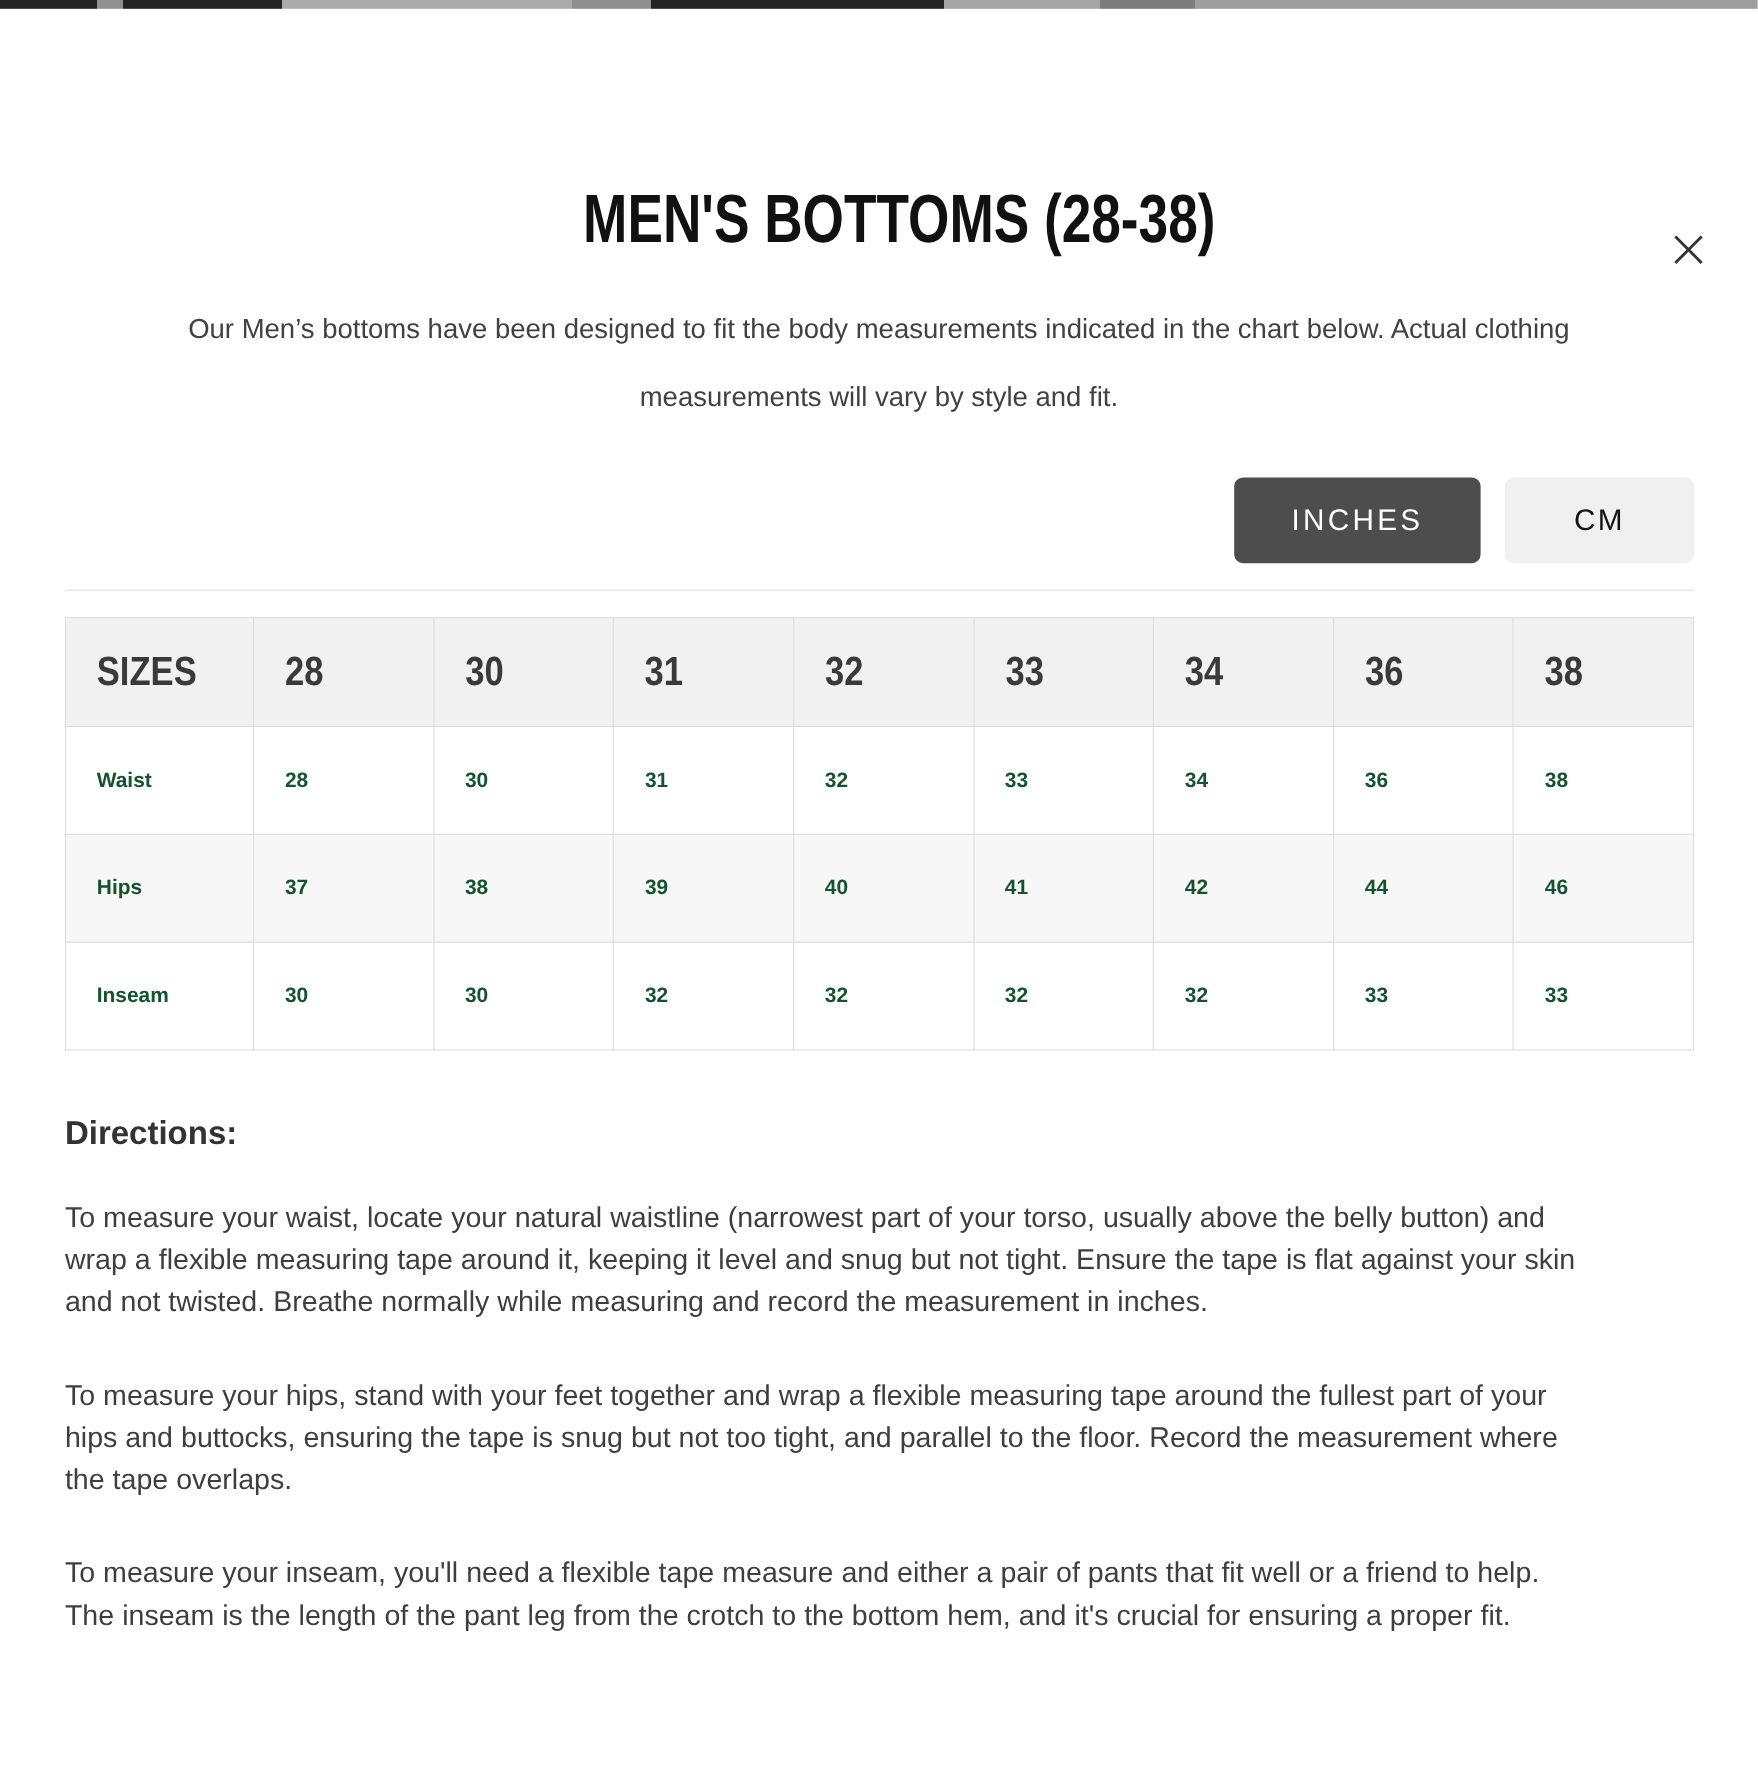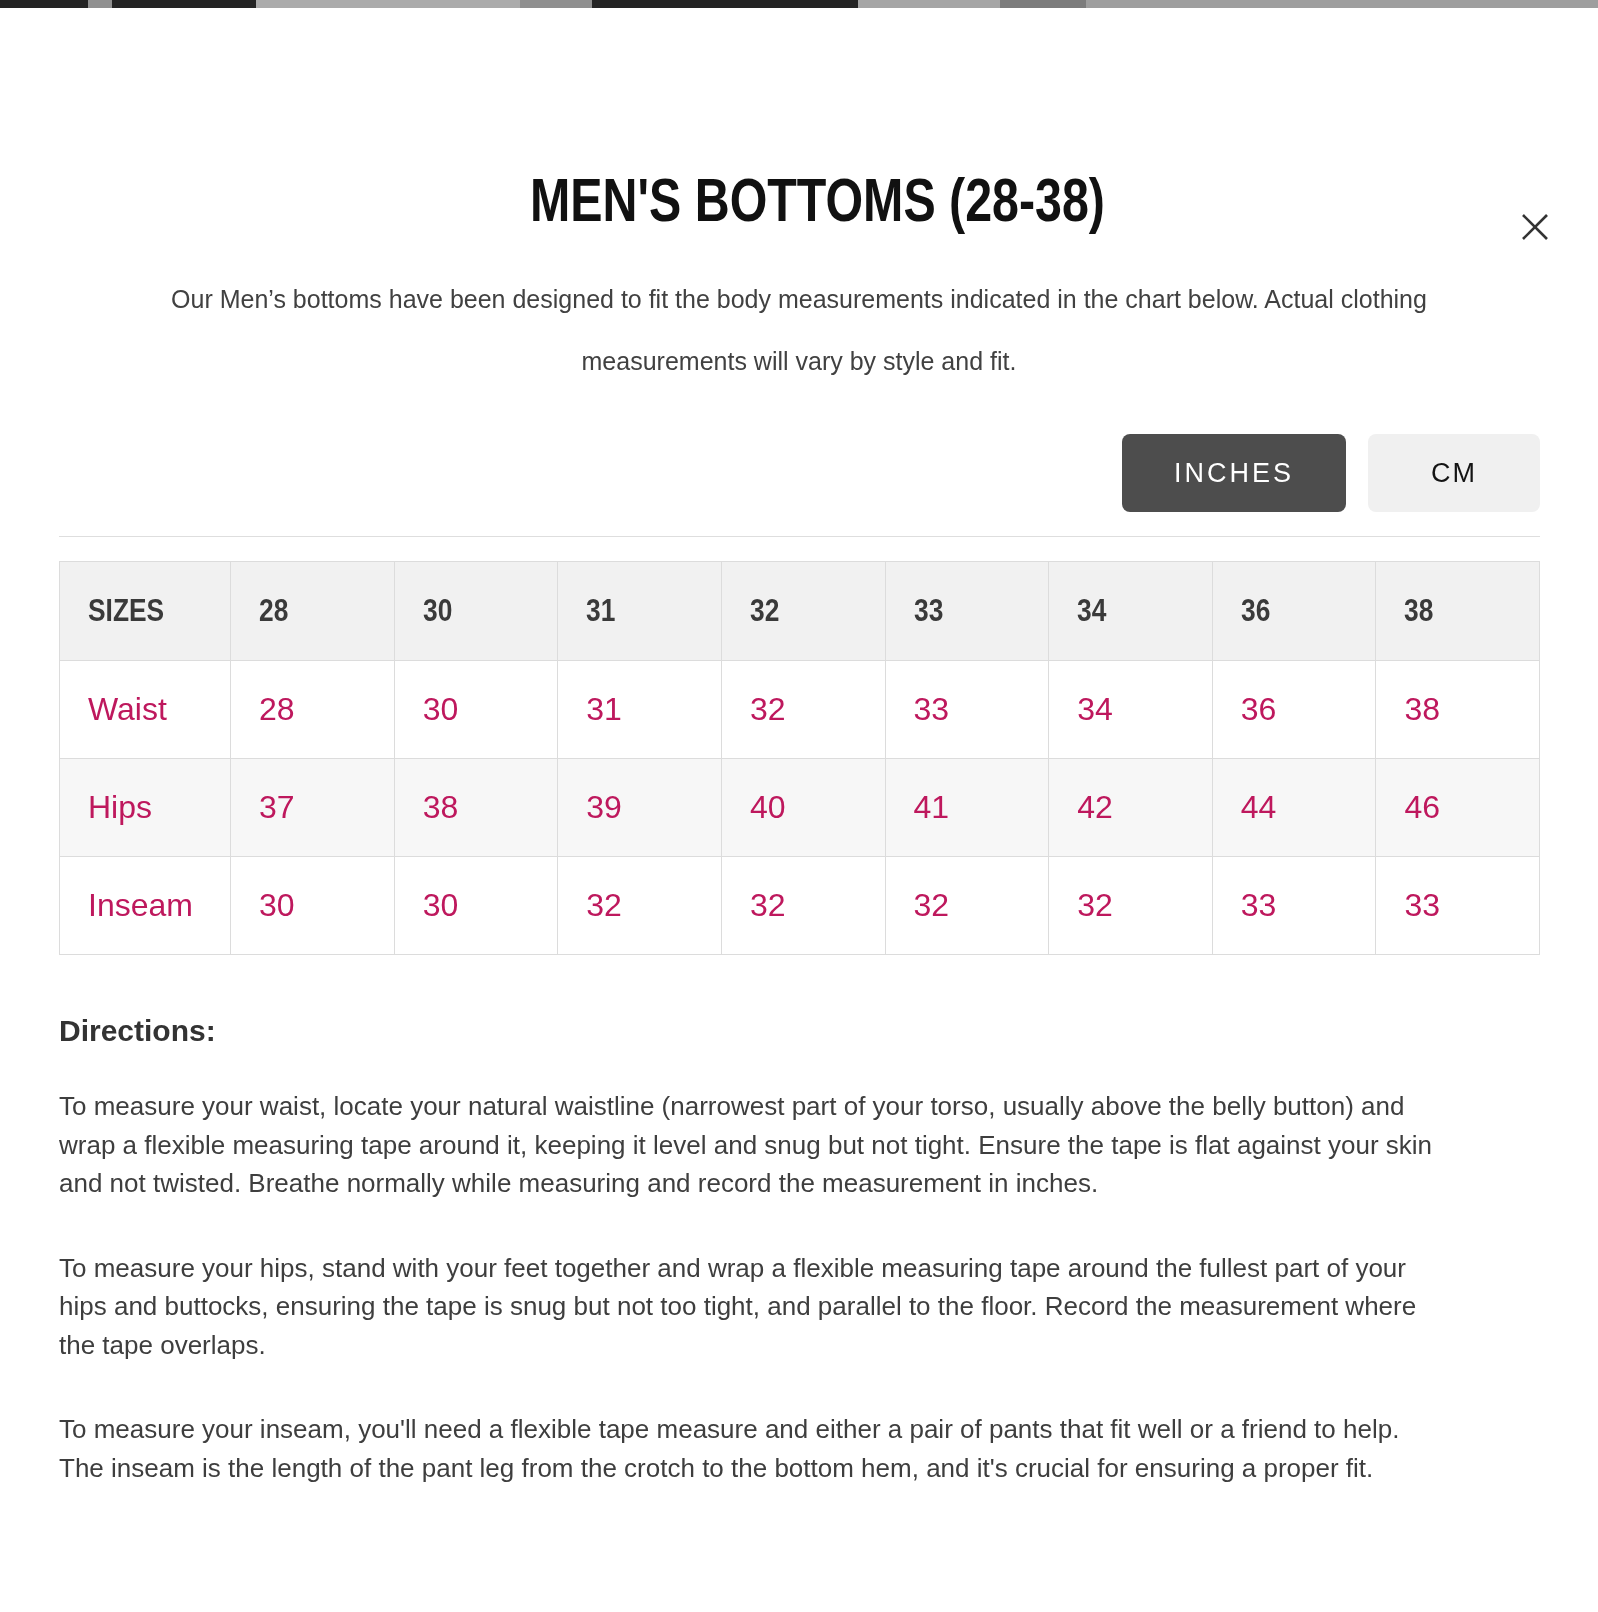--- a/index.html
+++ b/index.html
@@ -62,25 +62,25 @@
 
   table.size-table {
     margin: 24px 58px 0 59px;
     width: 1481px;
     border-collapse: collapse; table-layout: fixed;
   }
   .size-table col.label-col { width: 171px; }
   .size-table th, .size-table td {
     border: 1px solid #dcdcdc;
     text-align: left; padding-left: 28px;
-    font-size: 32px; color: #be185d; font-weight: normal;
+    font-size: 19px; color: #14532d; font-weight: bold;
   }
   .size-table thead th {
     height: 99px; background: #f1f1f1;
-    font-size: 31px; font-weight: bold; color: #3a3a3a;
+    font-size: 37px; font-weight: bold; color: #3a3a3a;
   }
   .size-table thead .condensed-cell { display: inline-block; transform: scaleX(0.85); transform-origin: left center; }
   .size-table tbody tr { height: 98px; background: #ffffff; }
   .size-table tbody tr.alt { background: #f7f7f7; }
 
   .directions-heading {
     margin: 58px 58px 0 59px;
     font-size: 30px; line-height: 36px; font-weight: bold; color: #333333;
   }
   .directions-paragraph {

